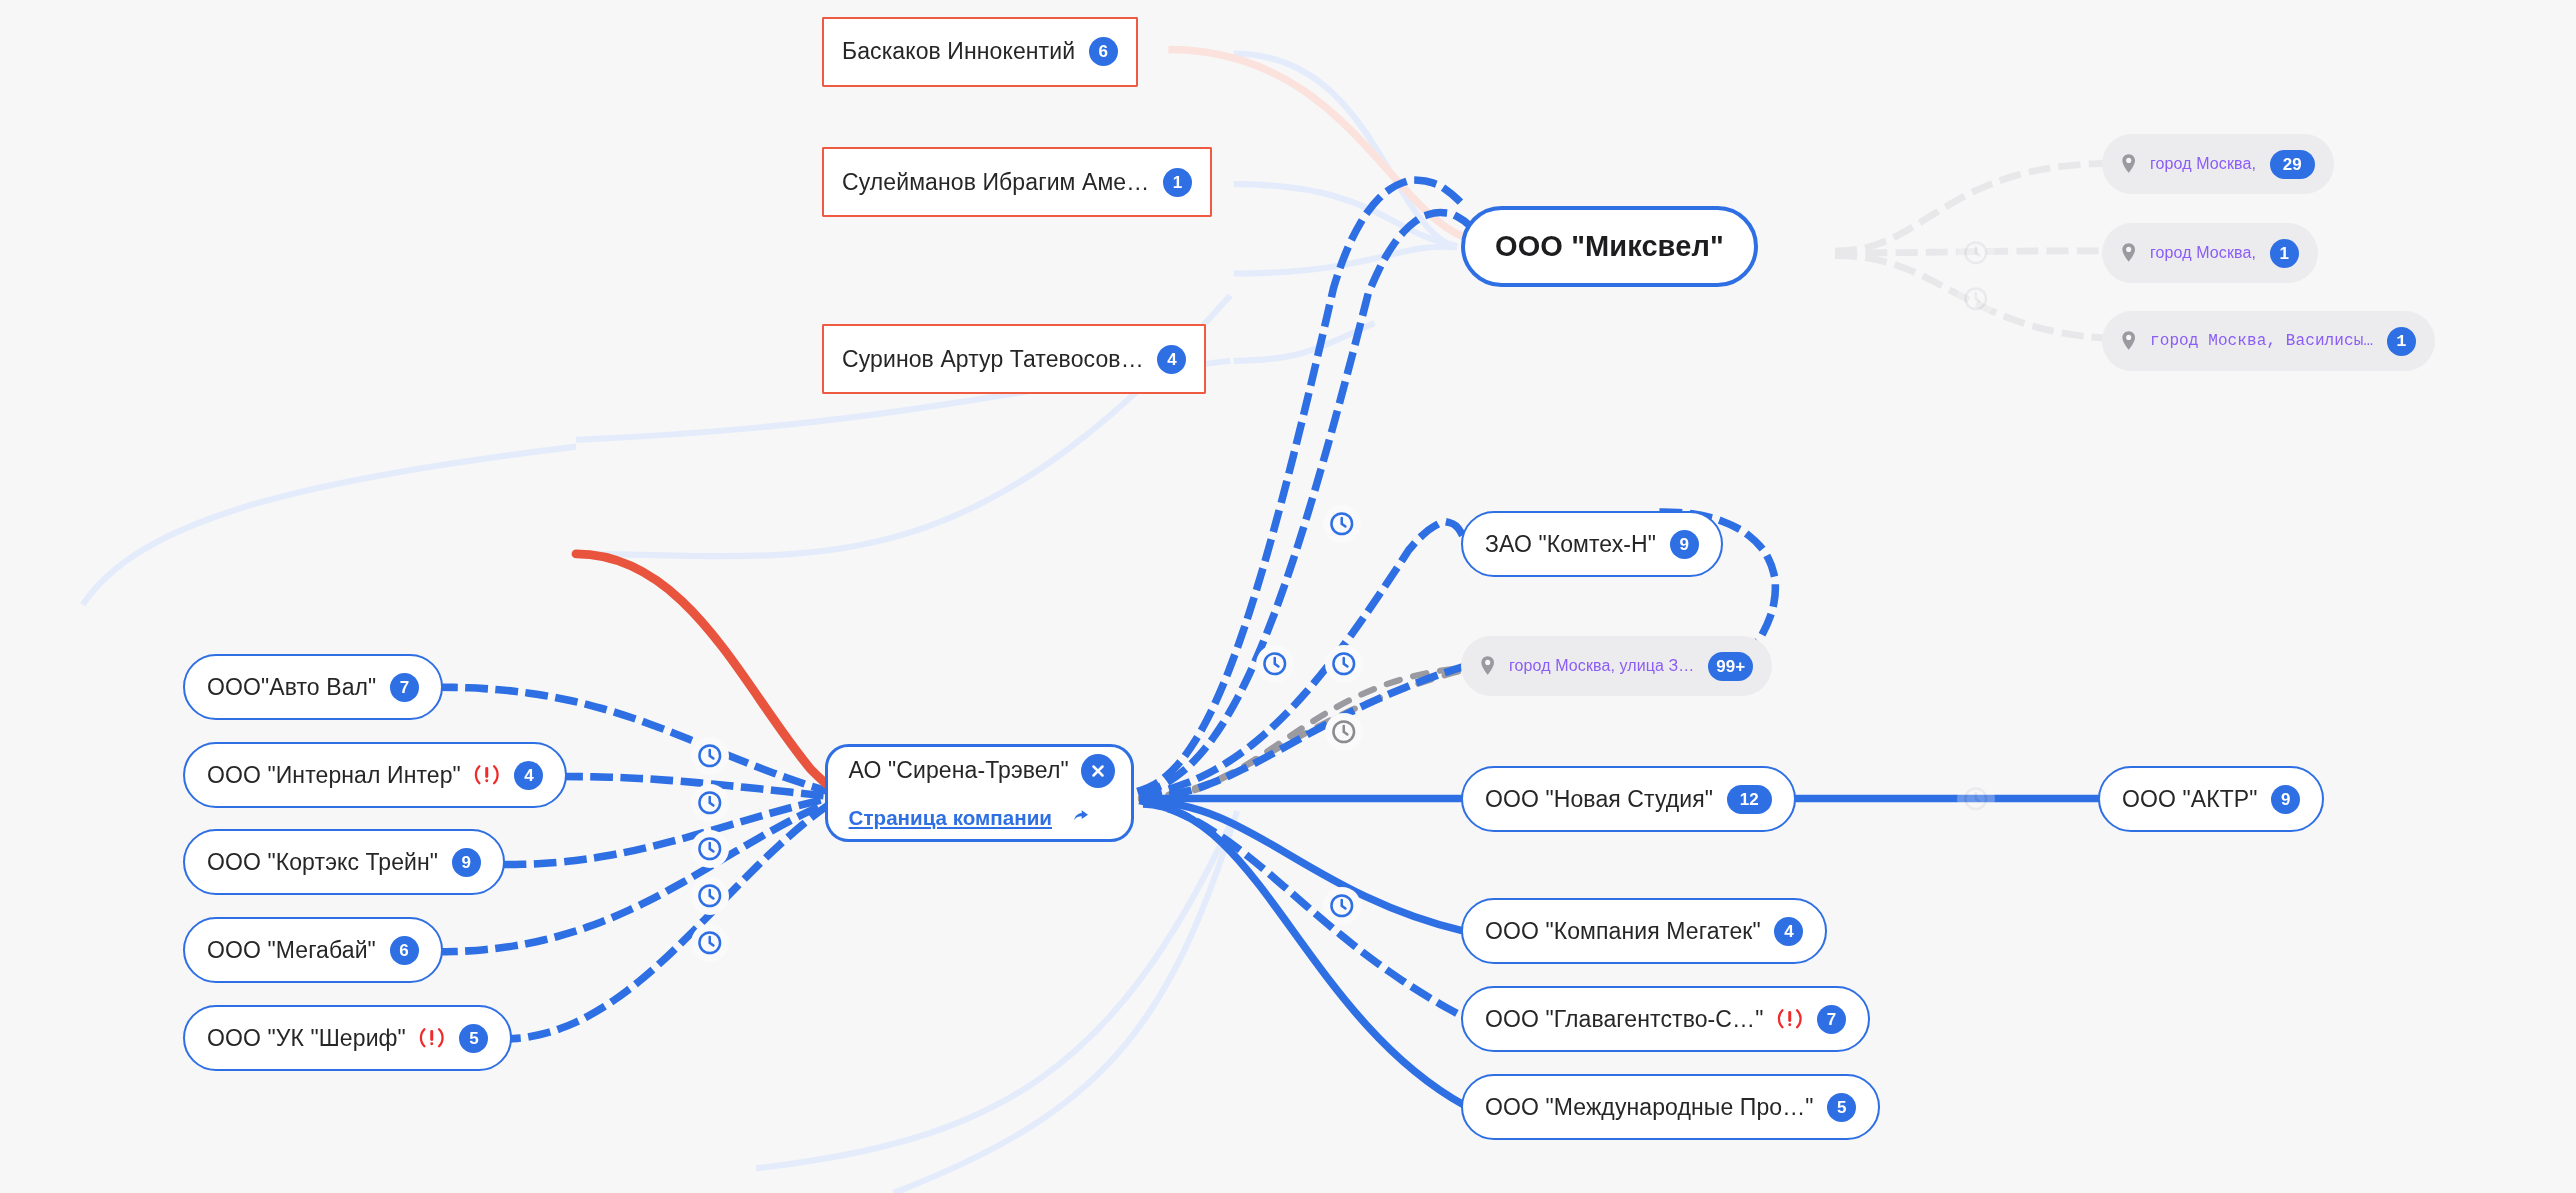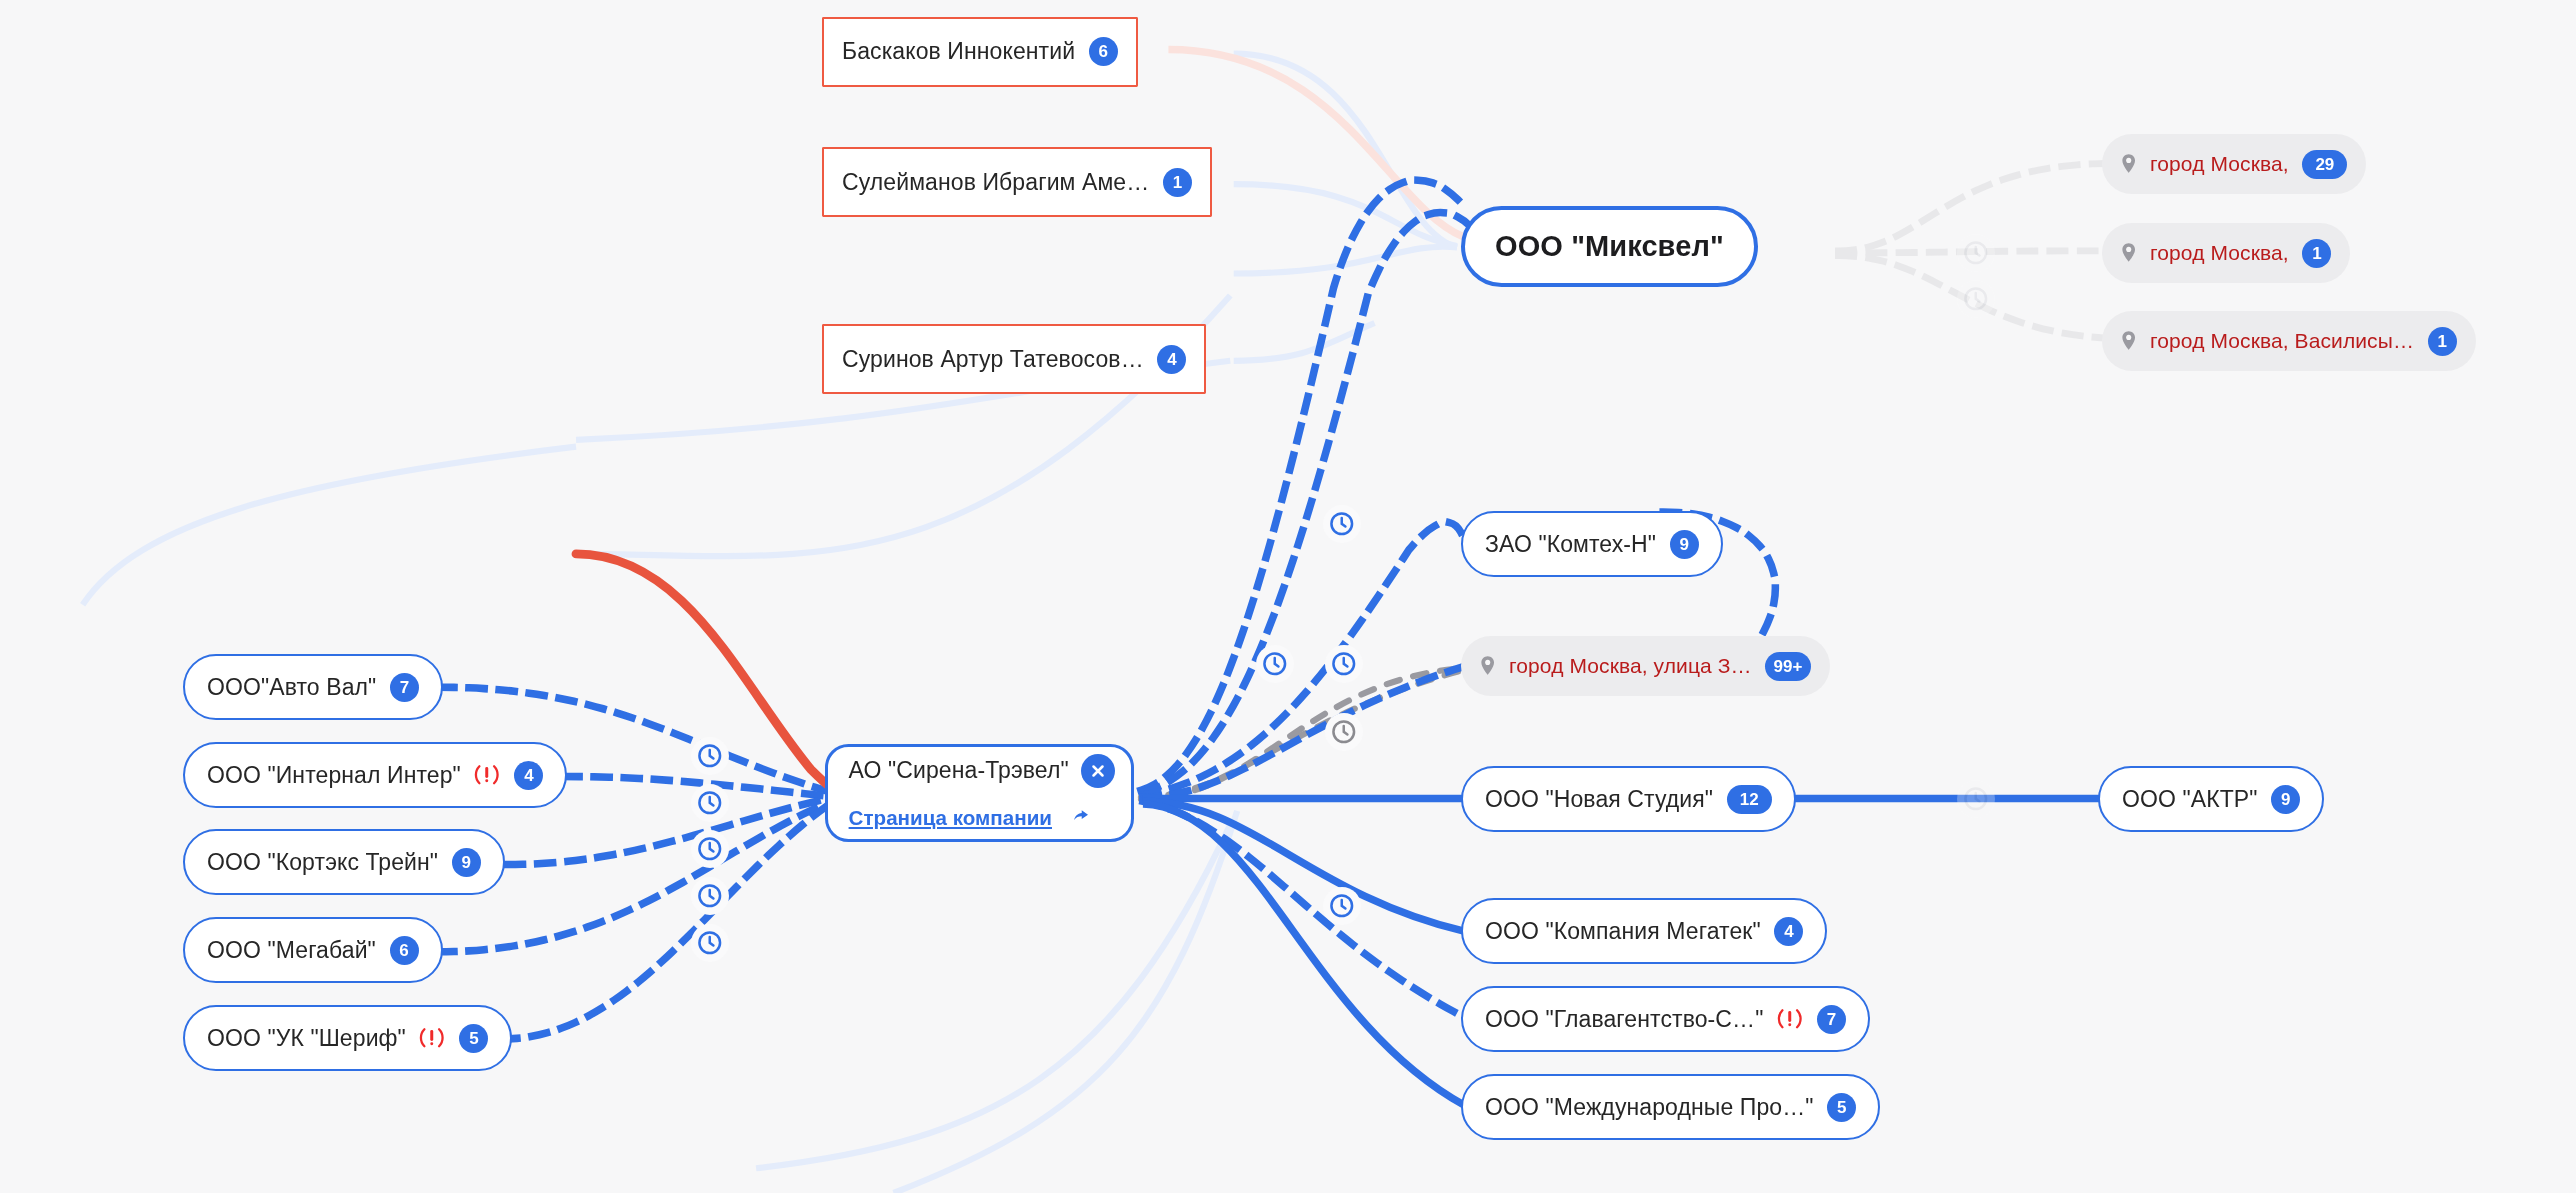--- a/index.html
+++ b/index.html
@@ -53,21 +53,21 @@
   .node.root .label{font-size:29px;font-weight:700;color:#1d1d1f;}
 
   
   .node.address{
     background:#ececee;
     border:none;
     border-radius:38px;
     padding:0 19px 0 15px;
     height:60px;
   }
-  .node.address .label{font-size:21px;color:#b91c1c;}
+  .node.address .label{font-size:16px;color:#8b5cf6;}
 
   
   .node.selected{
     border:3.4px solid #2f6fe4;
     border-radius:23.4px;
     flex-direction:column;
     align-items:stretch;
     justify-content:center;
     padding:12.4px 20.6px 13.7px 20.6px;
     height:98px;
@@ -394,21 +394,21 @@
     <span class="pin-icon">
       <svg width="23.4" height="23.4" viewBox="0 0 24 24" fill="#9a9aa0">
         <path d="M12 2.2c-3.6 0-6.5 2.9-6.5 6.5 0 4.9 6.5 12.6 6.5 12.6s6.5-7.7 6.5-12.6c0-3.6-2.9-6.5-6.5-6.5z"></path>
         <circle cx="12" cy="8.6" r="2.6" fill="#f7f7f8"></circle>
       </svg>
     </span>
     <span class="label">город Москва,</span>
     <span class="badge">1</span>
   </div>
 
-  <div class="node address" style="left:2102px;top:311px;">
+  <div class="node address" style="left:2102px;top:311px;font-family:Liberation Mono, monospace;">
     <span class="pin-icon">
       <svg width="23.4" height="23.4" viewBox="0 0 24 24" fill="#9a9aa0">
         <path d="M12 2.2c-3.6 0-6.5 2.9-6.5 6.5 0 4.9 6.5 12.6 6.5 12.6s6.5-7.7 6.5-12.6c0-3.6-2.9-6.5-6.5-6.5z"></path>
         <circle cx="12" cy="8.6" r="2.6" fill="#f7f7f8"></circle>
       </svg>
     </span>
     <span class="label">город Москва, Василисы…</span>
     <span class="badge">1</span>
   </div>
 

